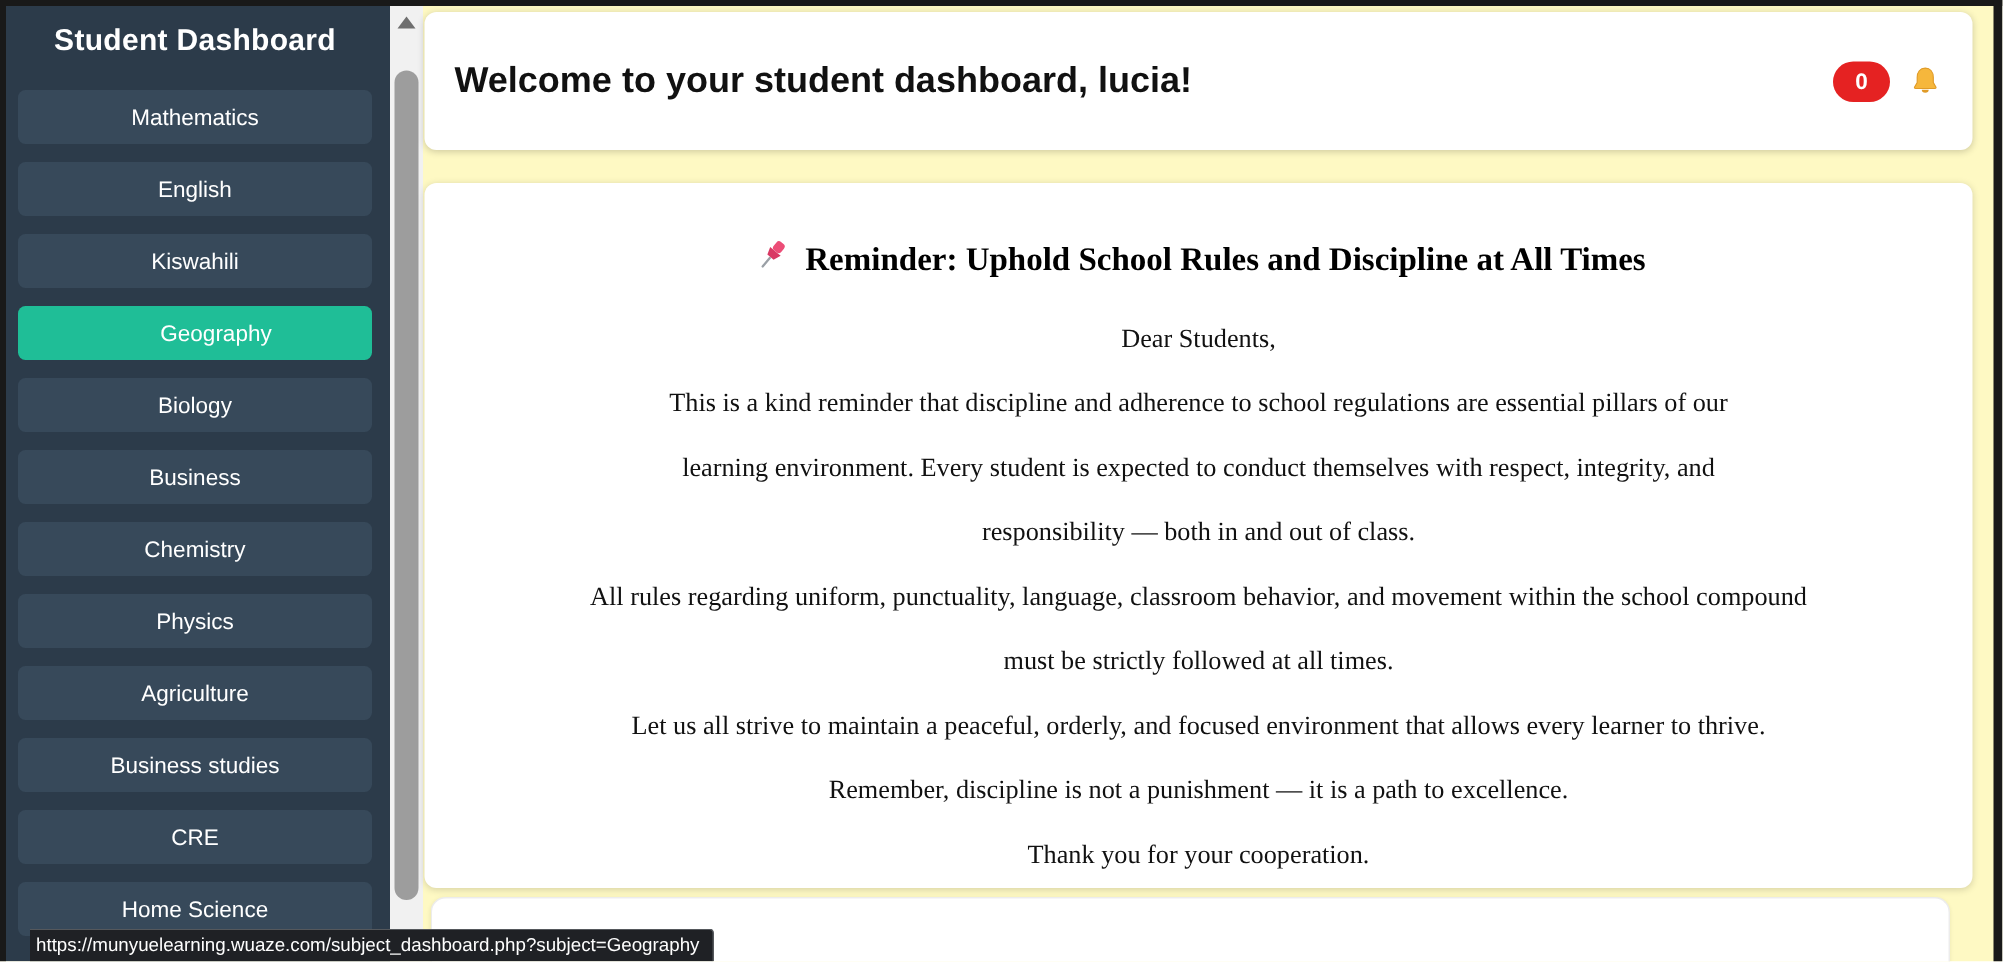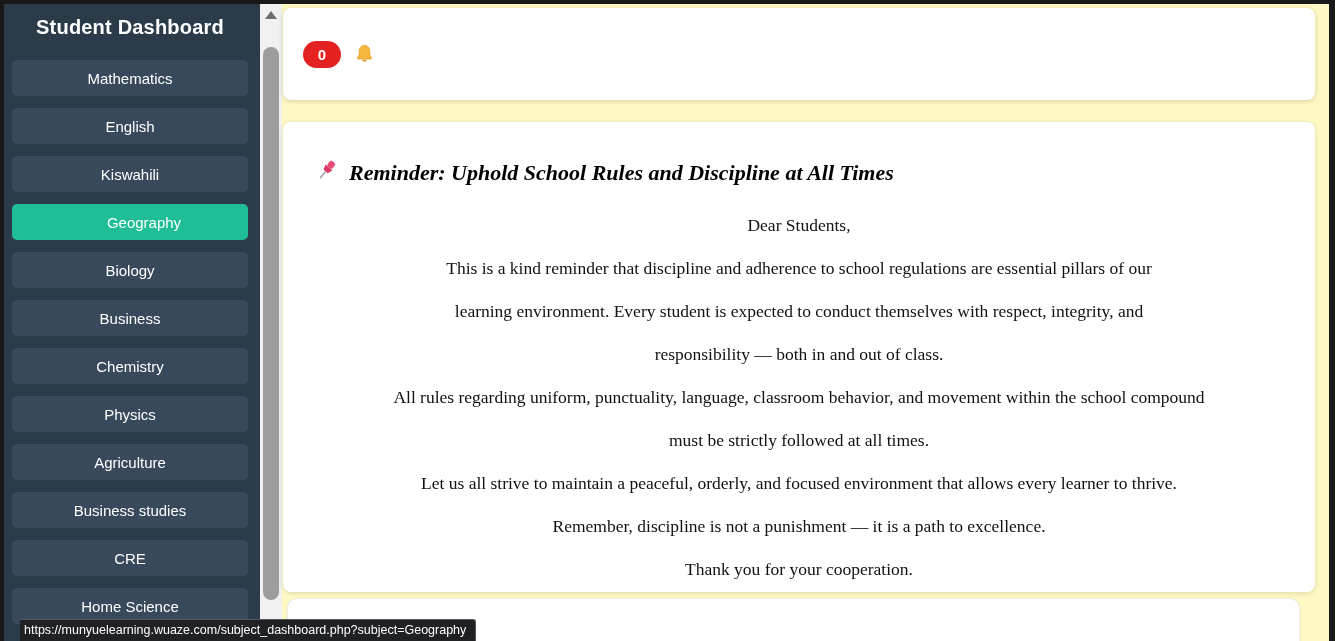--- a/index.html
+++ b/index.html
@@ -60,21 +60,21 @@
   }
   .bell-btn { background:none; border:none; cursor:pointer; line-height:0; padding:0; }
 
   .reminder-card {
     background:#fff; border-radius:8px; height:470px; margin-top:22px;
     box-shadow:0 1px 5px rgba(0,0,0,.15);
     padding:36px 30px 0 30px; overflow:hidden;
     font-family:"Liberation Serif", serif;
   }
   .reminder-title-row {
-    display:flex; align-items:center; gap:10px; height:30px;font-style:italic;
+    display:flex; align-items:center; justify-content:center; gap:10px; height:30px;
   }
   .reminder-title { font-size:22px; font-weight:bold; color:#000; }
   .reminder-body {
     margin-top:16px; text-align:center; white-space:pre-line;
     font-size:17.5px; color:#111; line-height:43px;
   }
 
   .next-card {
     background:#fff; border:1px solid #ececec; border-bottom:none;
     border-radius:10px 10px 0 0; height:60px; margin:6px 15px 0 4px;
@@ -114,20 +114,21 @@
   </aside>
 
   <div class="scrollbar">
     <div class="scroll-arrow-up"></div>
     <div class="scroll-thumb"></div>
   </div>
 
   <main class="main">
 
     <section class="welcome-card">
+      <h1 class="welcome-title">Welcome to your student dashboard, lucia!</h1>
       <div class="notif-group">
         <span class="notif-badge">0</span>
         <button class="bell-btn">
           <span>
             <svg viewBox="0 0 24 24" width="23" height="23" aria-hidden="true">
               <path d="M12 2.5c-3.6 0-5.6 2.8-5.6 6.5v3.6l-1.8 3c-.3.5 0 1.1.7 1.1h13.4c.7 0 1-.6.7-1.1l-1.8-3V9c0-3.7-2-6.5-5.6-6.5z" fill="#f6b73c" stroke="#e09b28" stroke-width="0.8"></path>
               <path d="M9.6 17.6a2.4 2 0 0 0 4.8 0z" fill="#e09b28"></path>
             </svg>
           </span>
         </button>

